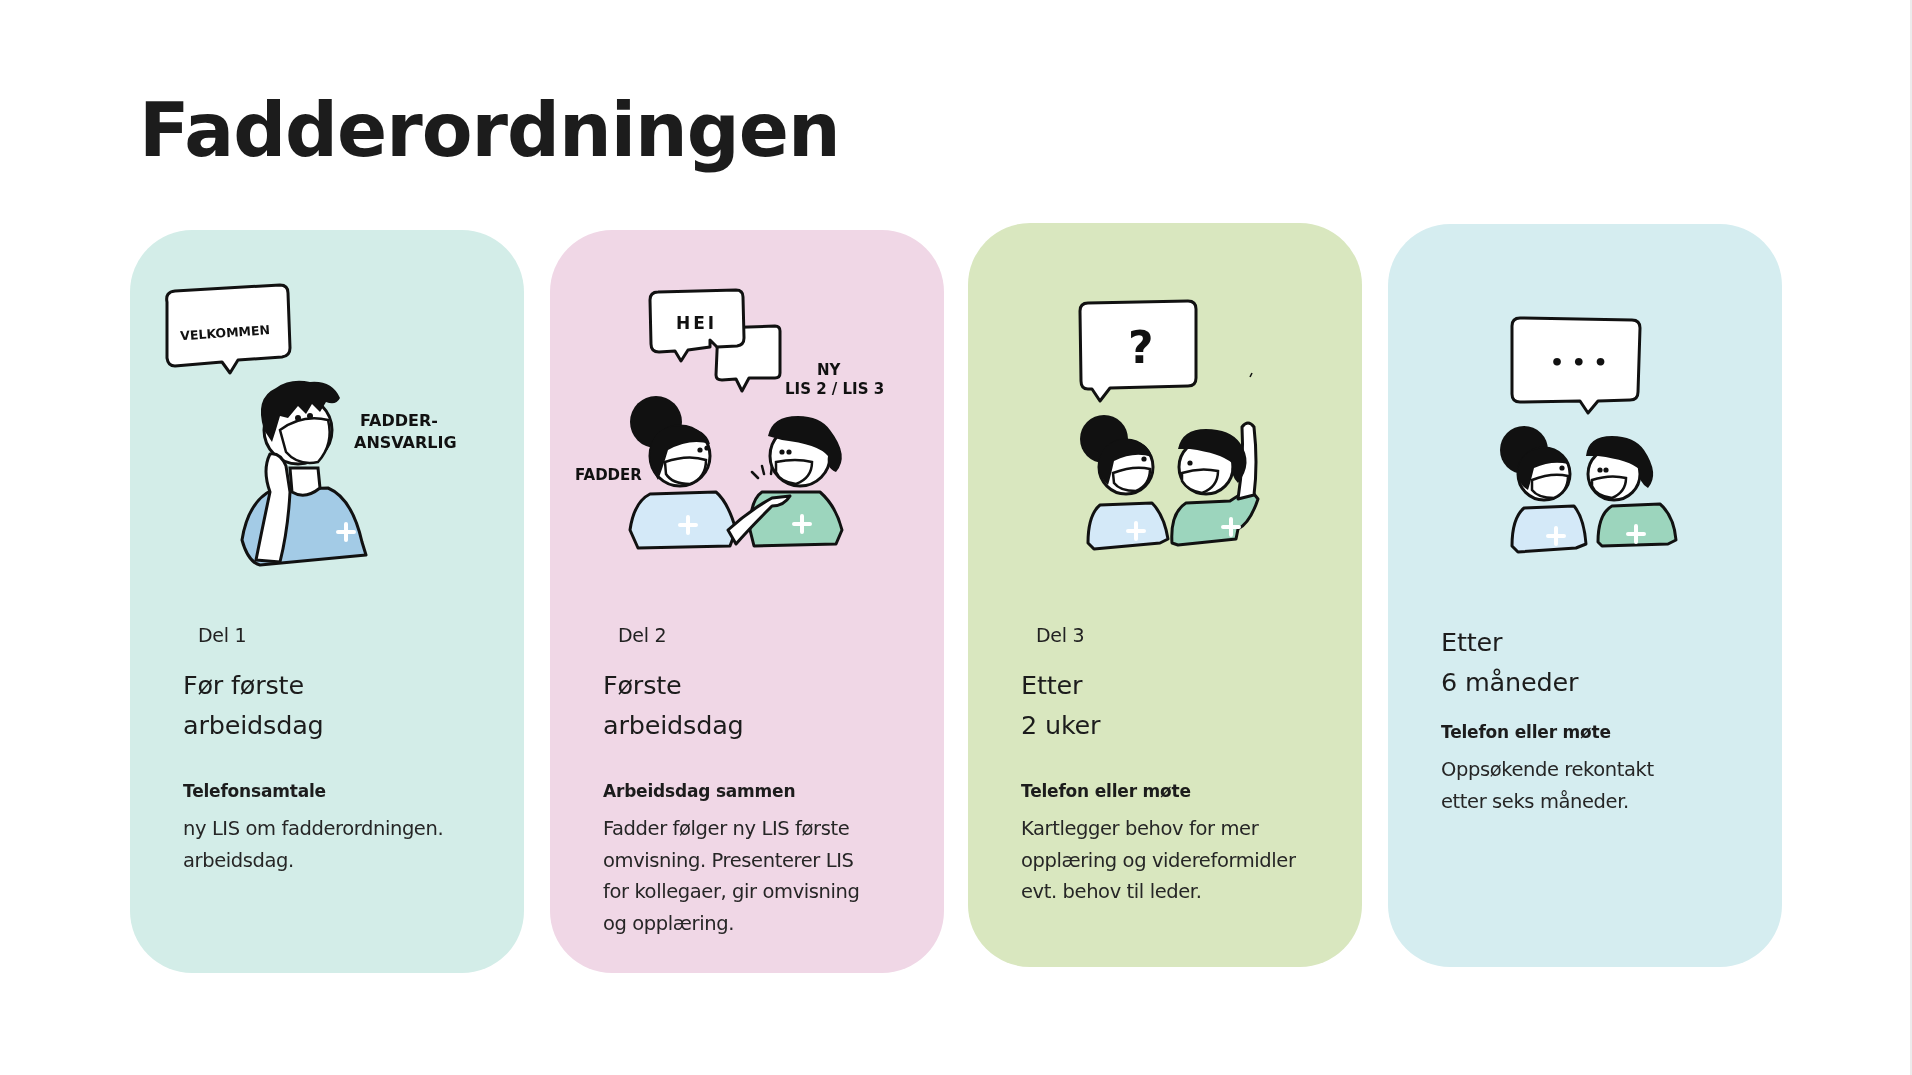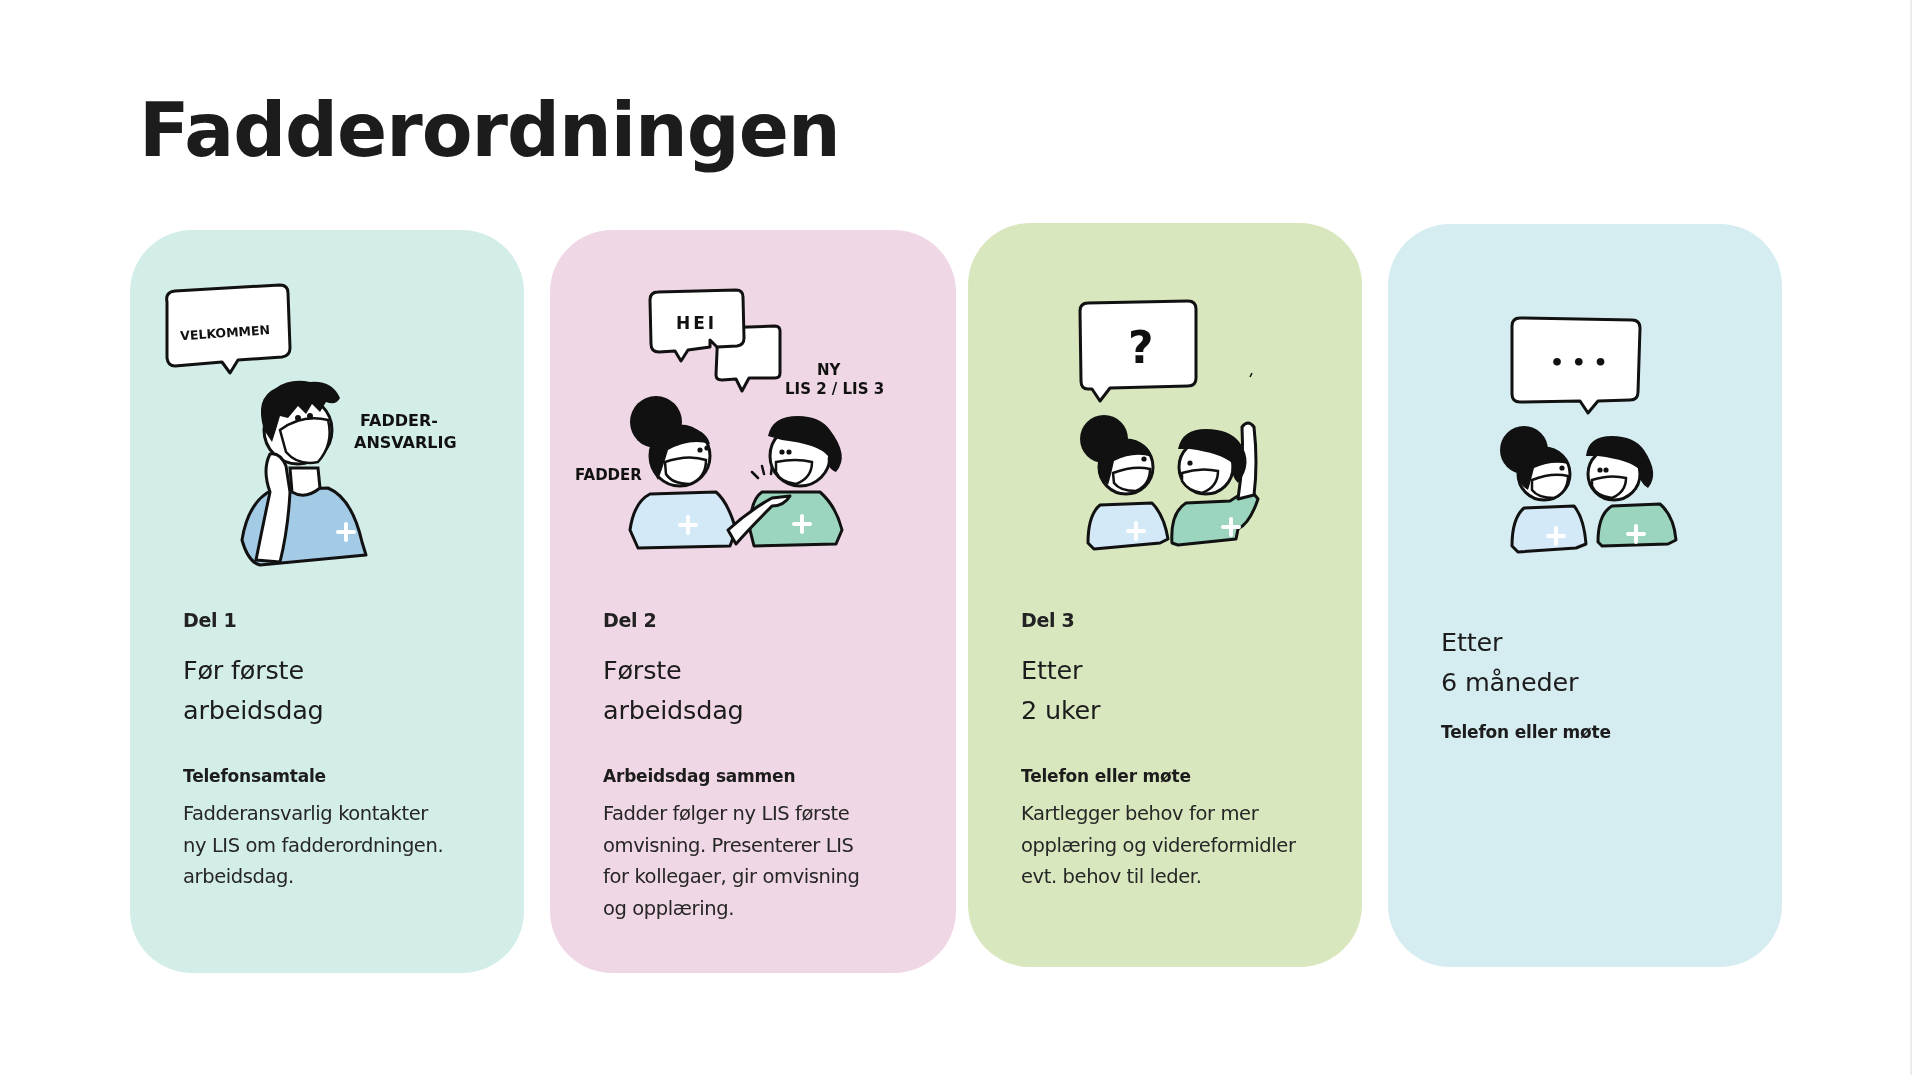--- a/index.html
+++ b/index.html
@@ -11,21 +11,21 @@
   .title {
     position:absolute; left:132px; top:86px; margin:7px;
     font-family:"DejaVu Sans", sans-serif; font-weight:bold; font-size:74px; letter-spacing:-1px;
     color:#1c1c1c; line-height:1;
   }
   .card {
     position:absolute; width:394px; height:743px; border-radius:62px; overflow:hidden;
   }
   .card svg.illus { position:absolute; left:0; top:0; width:394px; height:360px; }
   .card .text { position:absolute; left:53px; top:376px; right:28px; }
-  .part { font-family:"DejaVu Sans", sans-serif; font-size:19px; color:#222; line-height:28px; margin:0; font-weight:bold; letter-spacing:-0.3px;}
+  .part { font-family:"DejaVu Sans", sans-serif; font-size:19px; color:#222; line-height:28px; margin:15px; font-weight:normal; letter-spacing:-0.3px;}
   .heading { font-family:"DejaVu Sans", sans-serif; font-size:25.5px; font-weight:normal; line-height:40px; margin:16px 0 0 0; color:#1c1c1c; letter-spacing:-0.2px;}
   .heading span { display:block; }
   .sub { font-family:"DejaVu Sans", sans-serif; font-size:17px; font-weight:bold; margin:34px 0 0 0; line-height:24px; color:#1c1c1c; letter-spacing:-0.2px;}
   .body { font-family:"DejaVu Sans", sans-serif; font-size:19.5px; line-height:31.5px; margin:10px 0 0 0; color:#262626; letter-spacing:-0.4px;}
   .body span { display:block; white-space:nowrap; }
   .hand { font-family:"DejaVu Sans", sans-serif; font-weight:bold; fill:#111; }
 </style>
 </head>
 <body>
 
@@ -58,28 +58,27 @@
     <text class="hand" x="224" y="218" font-size="16">ANSVARLIG</text>
   </svg>
   <div class="text">
     <p class="part">Del 1</p>
     <h2 class="heading">
       <span>Før første</span>
       <span>arbeidsdag</span>
     </h2>
     <p class="sub">Telefonsamtale</p>
     <p class="body">
-      <span>Fadderansvarlig kontakter</span>
       <span>ny LIS om fadderordningen.</span>
       <span>arbeidsdag.</span>
     </p>
   </div>
 </div>
 
-<div class="card" style="left:550px; top:230px; background:#f0d7e6;padding-left:12px;">
+<div class="card" style="left:550px; top:230px; background:#f0d7e6;">
   <svg class="illus" viewBox="0 0 394 360">
 
     <path d="M168 98 L225 96 Q230 96 230 101 L230 143 Q230 148 225 148 L199 148 L192 161 L186 149 L172 150 Q166 150 166 145 Z" fill="#fff" stroke="#111" stroke-width="3" stroke-linejoin="round"></path>
 
     <path d="M100 70 Q100 62 108 62 L186 60 Q193 60 193 67 L194 108 Q194 115 187 116 L167 117 L160 110 L160 117 L138 120 L131 131 L125 121 L109 122 Q101 122 101 114 Z" fill="#fff" stroke="#111" stroke-width="3" stroke-linejoin="round"></path>
     <text class="hand" x="126" y="99" font-size="17" letter-spacing="3">HEI</text>
 
     <text class="hand" x="267" y="145" font-size="15">NY</text>
     <text class="hand" x="235" y="164" font-size="15">LIS 2 / LIS 3</text>
 
@@ -185,14 +184,18 @@
     <path d="M204 256 Q222 250 238 254 Q238 268 224 274 Q208 272 204 262 Z" fill="#fff" stroke="#111" stroke-width="2.5"></path>
     <circle cx="212" cy="246" r="2.6" fill="#111"></circle>
       <circle cx="218" cy="246" r="2.6" fill="#111"></circle>
   </svg>
   <div class="text" style="top:382px;">
     <h2 class="heading">
       <span>Etter</span>
       <span>6 måneder</span>
     </h2>
     <p class="sub" style="margin-top:18px;">Telefon eller møte</p>
+    <p class="body">
+      <span>Oppsøkende rekontakt</span>
+      <span>etter seks måneder.</span>
+    </p>
   </div>
 </div>
 
 </body></html>

